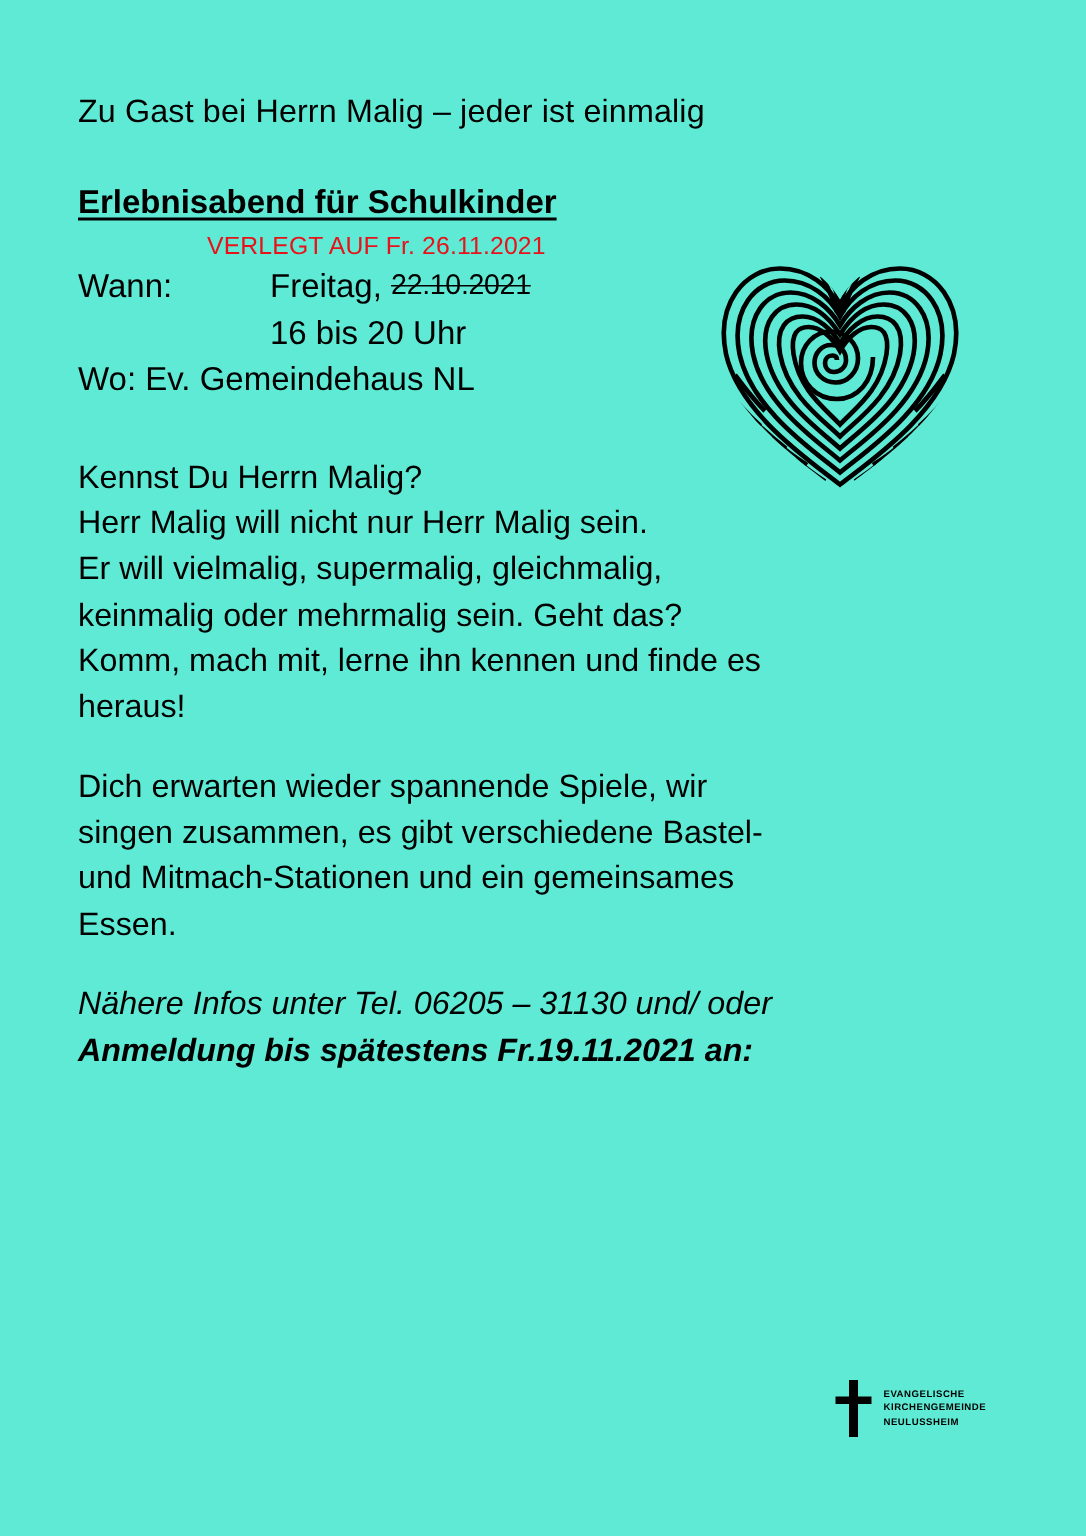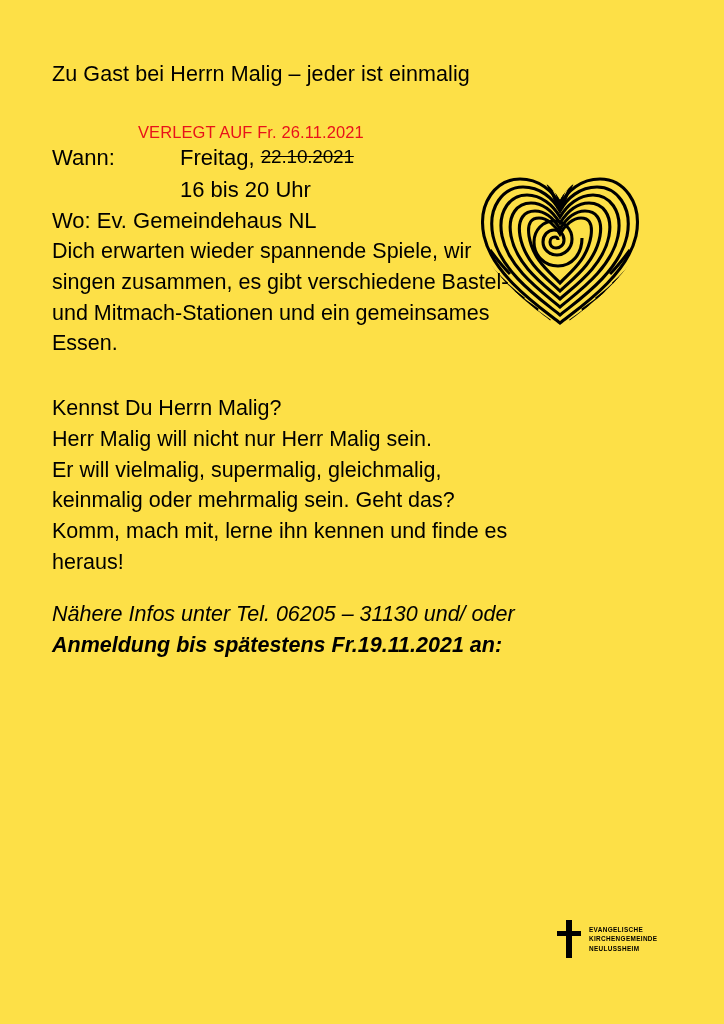--- a/index.html
+++ b/index.html
@@ -11,21 +11,21 @@
     width: 724px;
     height: 1024px;
     position: relative;
     font-family: "Liberation Sans", sans-serif;
     color: #000000;
     overflow: hidden;
   }
   .page {
     position: absolute;
     inset: 0;
-    background: #fde047;
+    background: #5eead4;
   }
   .content {
     position: absolute;
     left: 52px;
     top: 62px;
     width: 620px;
   }
   .title {
     font-size: 21.5px;
     font-weight: normal;
@@ -142,40 +142,41 @@
 </style>
 </head>
 <body>
 
 <div class="page">
 
   <div class="content">
 
     <h1 class="title">Zu Gast bei Herrn Malig – jeder ist einmalig</h1>
 
+    <h2 class="subtitle">Erlebnisabend für Schulkinder</h2>
 
     <div class="notice">VERLEGT AUF Fr. 26.11.2021</div>
 
     <div class="when-block">
       <span class="when-row"><span class="when-label">Wann:</span><span>Freitag,</span> <span class="struck">22.10.2021</span></span>
       <span class="when-row"><span class="indent-time"></span><span>16 bis 20 Uhr</span></span>
       <span class="when-row">Wo: Ev. Gemeindehaus NL</span>
     </div>
-
-    <p class="body-para" style="white-space: pre-line;">Dich erwarten wieder spannende Spiele, wir
-singen zusammen, es gibt verschiedene Bastel-
-und Mitmach-Stationen und ein gemeinsames
-Essen.</p>
 
     <p class="body-para gap-top" style="white-space: pre-line;">Kennst Du Herrn Malig?
 Herr Malig will nicht nur Herr Malig sein.
 Er will vielmalig, supermalig, gleichmalig,
 keinmalig oder mehrmalig sein. Geht das?
 Komm, mach mit, lerne ihn kennen und finde es
 heraus!</p>
+
+    <p class="body-para" style="white-space: pre-line;">Dich erwarten wieder spannende Spiele, wir
+singen zusammen, es gibt verschiedene Bastel-
+und Mitmach-Stationen und ein gemeinsames
+Essen.</p>
 
 
     <div class="tail" style="margin-top: 16px; font-style: italic;">
       <div>Nähere Infos unter Tel. 06205 – 31130 und/ oder</div>
       <div><b>Anmeldung bis spätestens Fr.19.11.2021 an:</b></div>
     </div>
 
   </div>
 
   <div class="heart-wrap">

